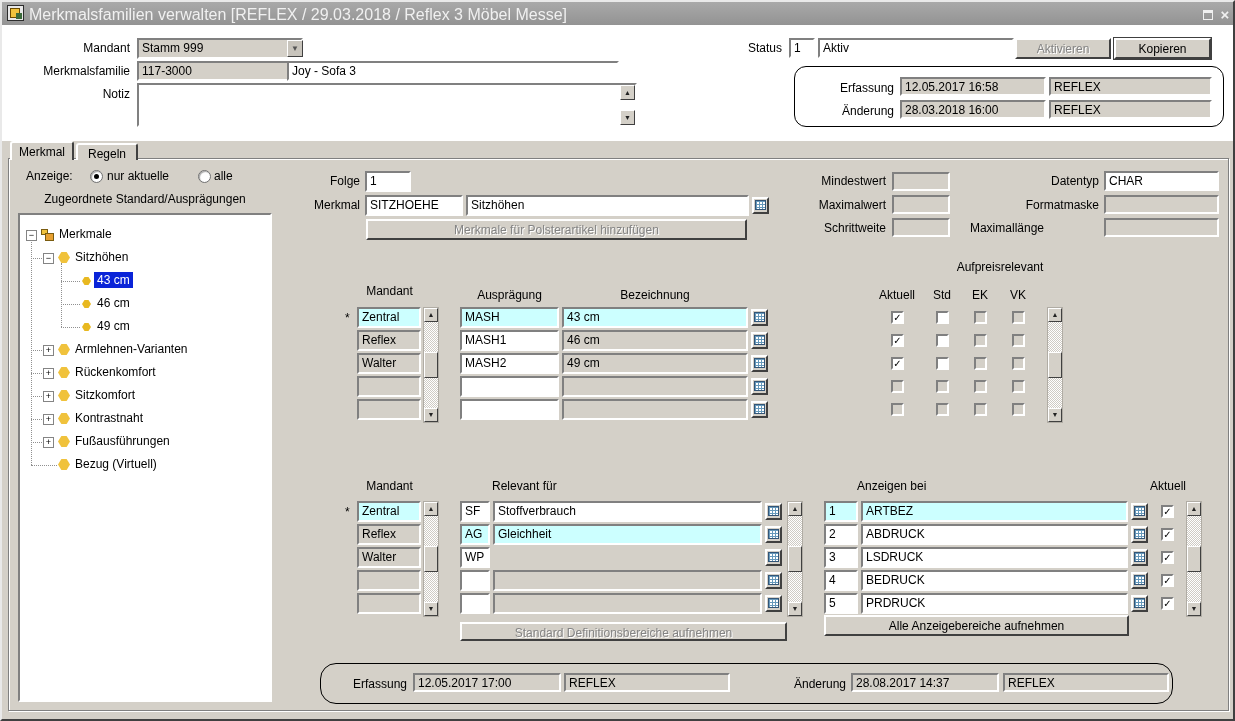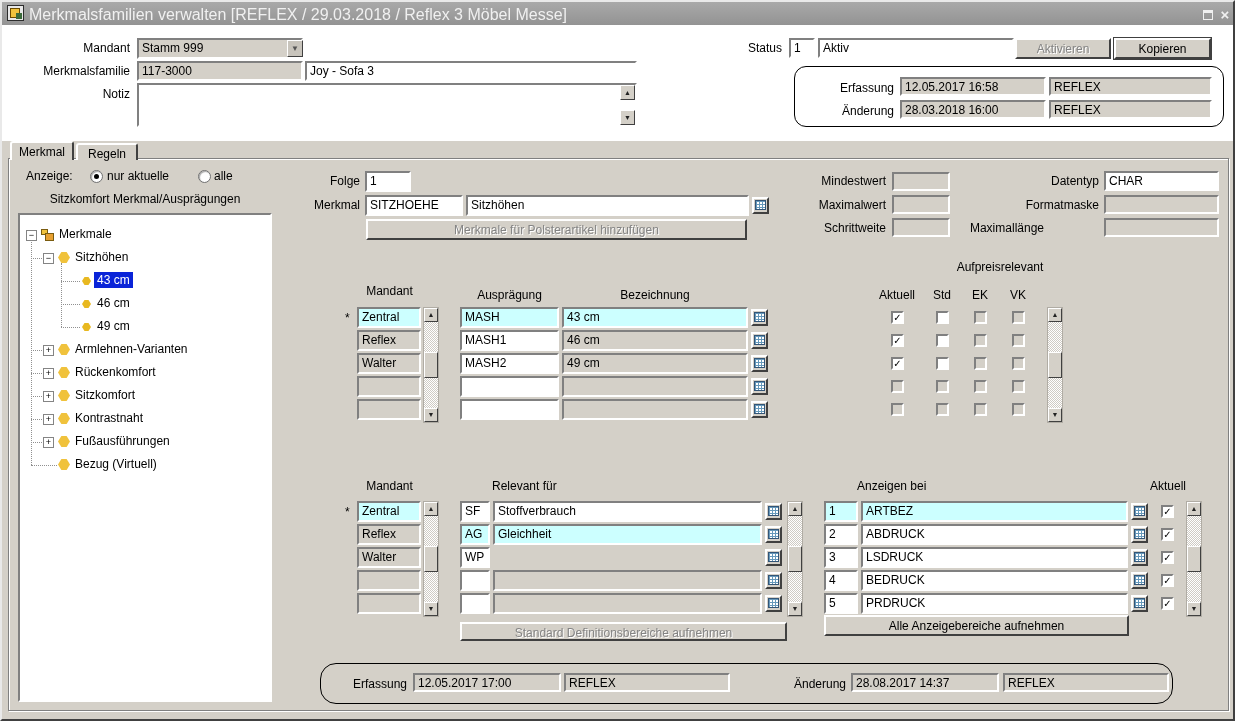--- a/index.html
+++ b/index.html
@@ -75,21 +75,21 @@
   </div>
 
   <div class="topform"></div>
 
   <div class="lbl r" style="left:58px;top:39px;width:70px">Mandant</div>
   <div class="fld g" style="left:135px;top:36px;width:166px;height:21px">Stamm 999</div>
   <div class="combo" style="left:285px;top:38px"></div>
 
   <div class="lbl r" style="left:20px;top:62px;width:108px">Merkmalsfamilie</div>
   <div class="fld g" style="left:135px;top:59px;width:166px;height:20px">117-3000</div>
-  <div class="fld" style="left:303px;top:59px;width:332px;height:20px">Joy - Sofa 3</div>
+  <div class="fld" style="left:285px;top:59px;width:332px;height:20px">Joy - Sofa 3</div>
 
   <div class="lbl r" style="left:85px;top:85px;width:43px">Notiz</div>
   <div class="fld" style="left:135px;top:81px;width:500px;height:44px"></div>
   <div class="arrbtn au" style="left:618px;top:83px"></div>
   <div class="arrbtn ad" style="left:618px;top:108px"></div>
 
   <div class="lbl r" style="left:738px;top:39px;width:42px">Status</div>
   <div class="fld" style="left:787px;top:36px;width:26px;height:20px">1</div>
   <div class="fld" style="left:816px;top:36px;width:196px;height:20px">Aktiv</div>
   <div class="btn dis" style="left:1013px;top:36px;width:96px;height:21px">Aktivieren</div>
@@ -105,21 +105,21 @@
 
   <div class="tab" style="left:8px;top:139px;width:64px;height:19px">Merkmal</div>
   <div class="tab" style="left:74px;top:141px;width:62px;height:17px">Regeln</div>
   <div class="mainframe" style="left:6px;top:156px;width:1221px;height:553px"></div>
 
   <div class="lbl" style="left:24px;top:167px">Anzeige:</div>
   <div class="radio sel" style="left:88px;top:168px"></div>
   <div class="lbl" style="left:105px;top:167px">nur aktuelle</div>
   <div class="radio" style="left:196px;top:168px"></div>
   <div class="lbl" style="left:212px;top:167px">alle</div>
-  <div class="lbl c" style="left:16px;top:190px;width:254px">Sitzkomfort Merkmal/Ausprägungen</div>
+  <div class="lbl c" style="left:16px;top:190px;width:254px">Zugeordnete Standard/Ausprägungen</div>
 
   <div class="treebox" style="left:16px;top:211px;width:254px;height:489px">
 
     <div class="tline" style="left:11px;top:24px;height:226px"></div>
     <div class="tstub" style="left:11px;top:43px;width:11px"></div>
     <div class="tstub" style="left:11px;top:135px;width:11px"></div>
     <div class="tstub" style="left:11px;top:158px;width:11px"></div>
     <div class="tstub" style="left:11px;top:181px;width:11px"></div>
     <div class="tstub" style="left:11px;top:204px;width:11px"></div>
     <div class="tstub" style="left:11px;top:227px;width:11px"></div>

